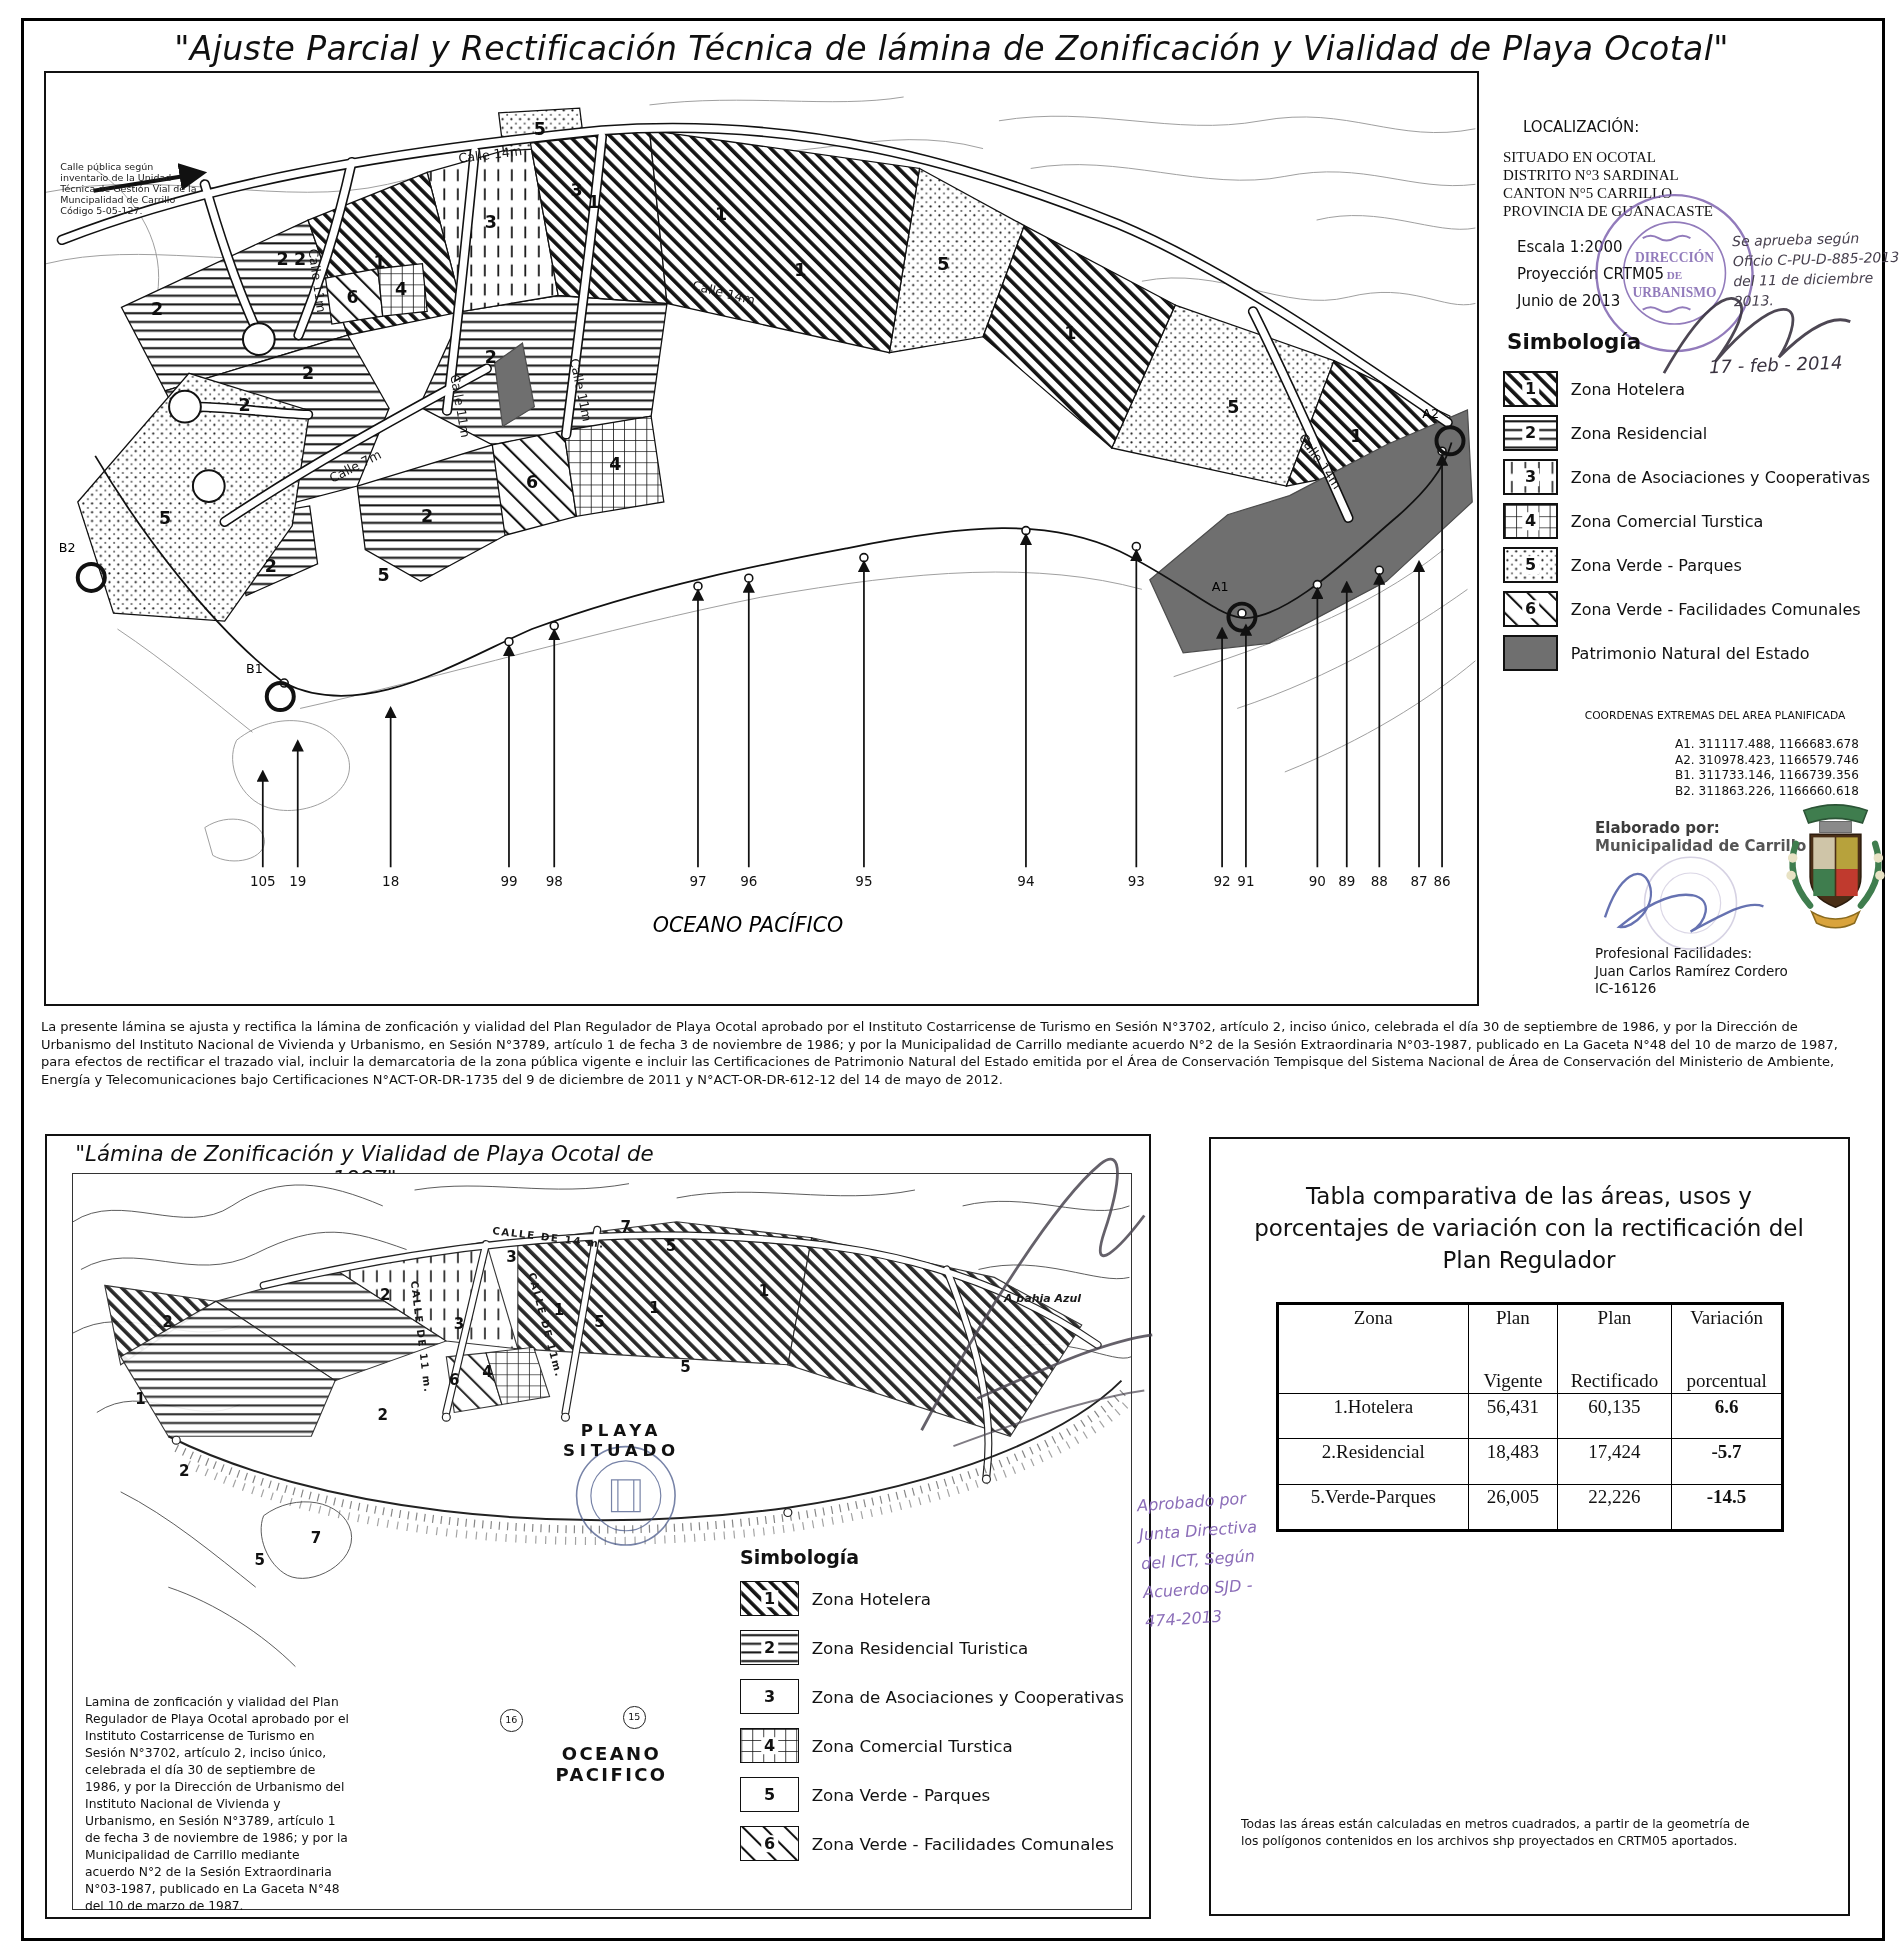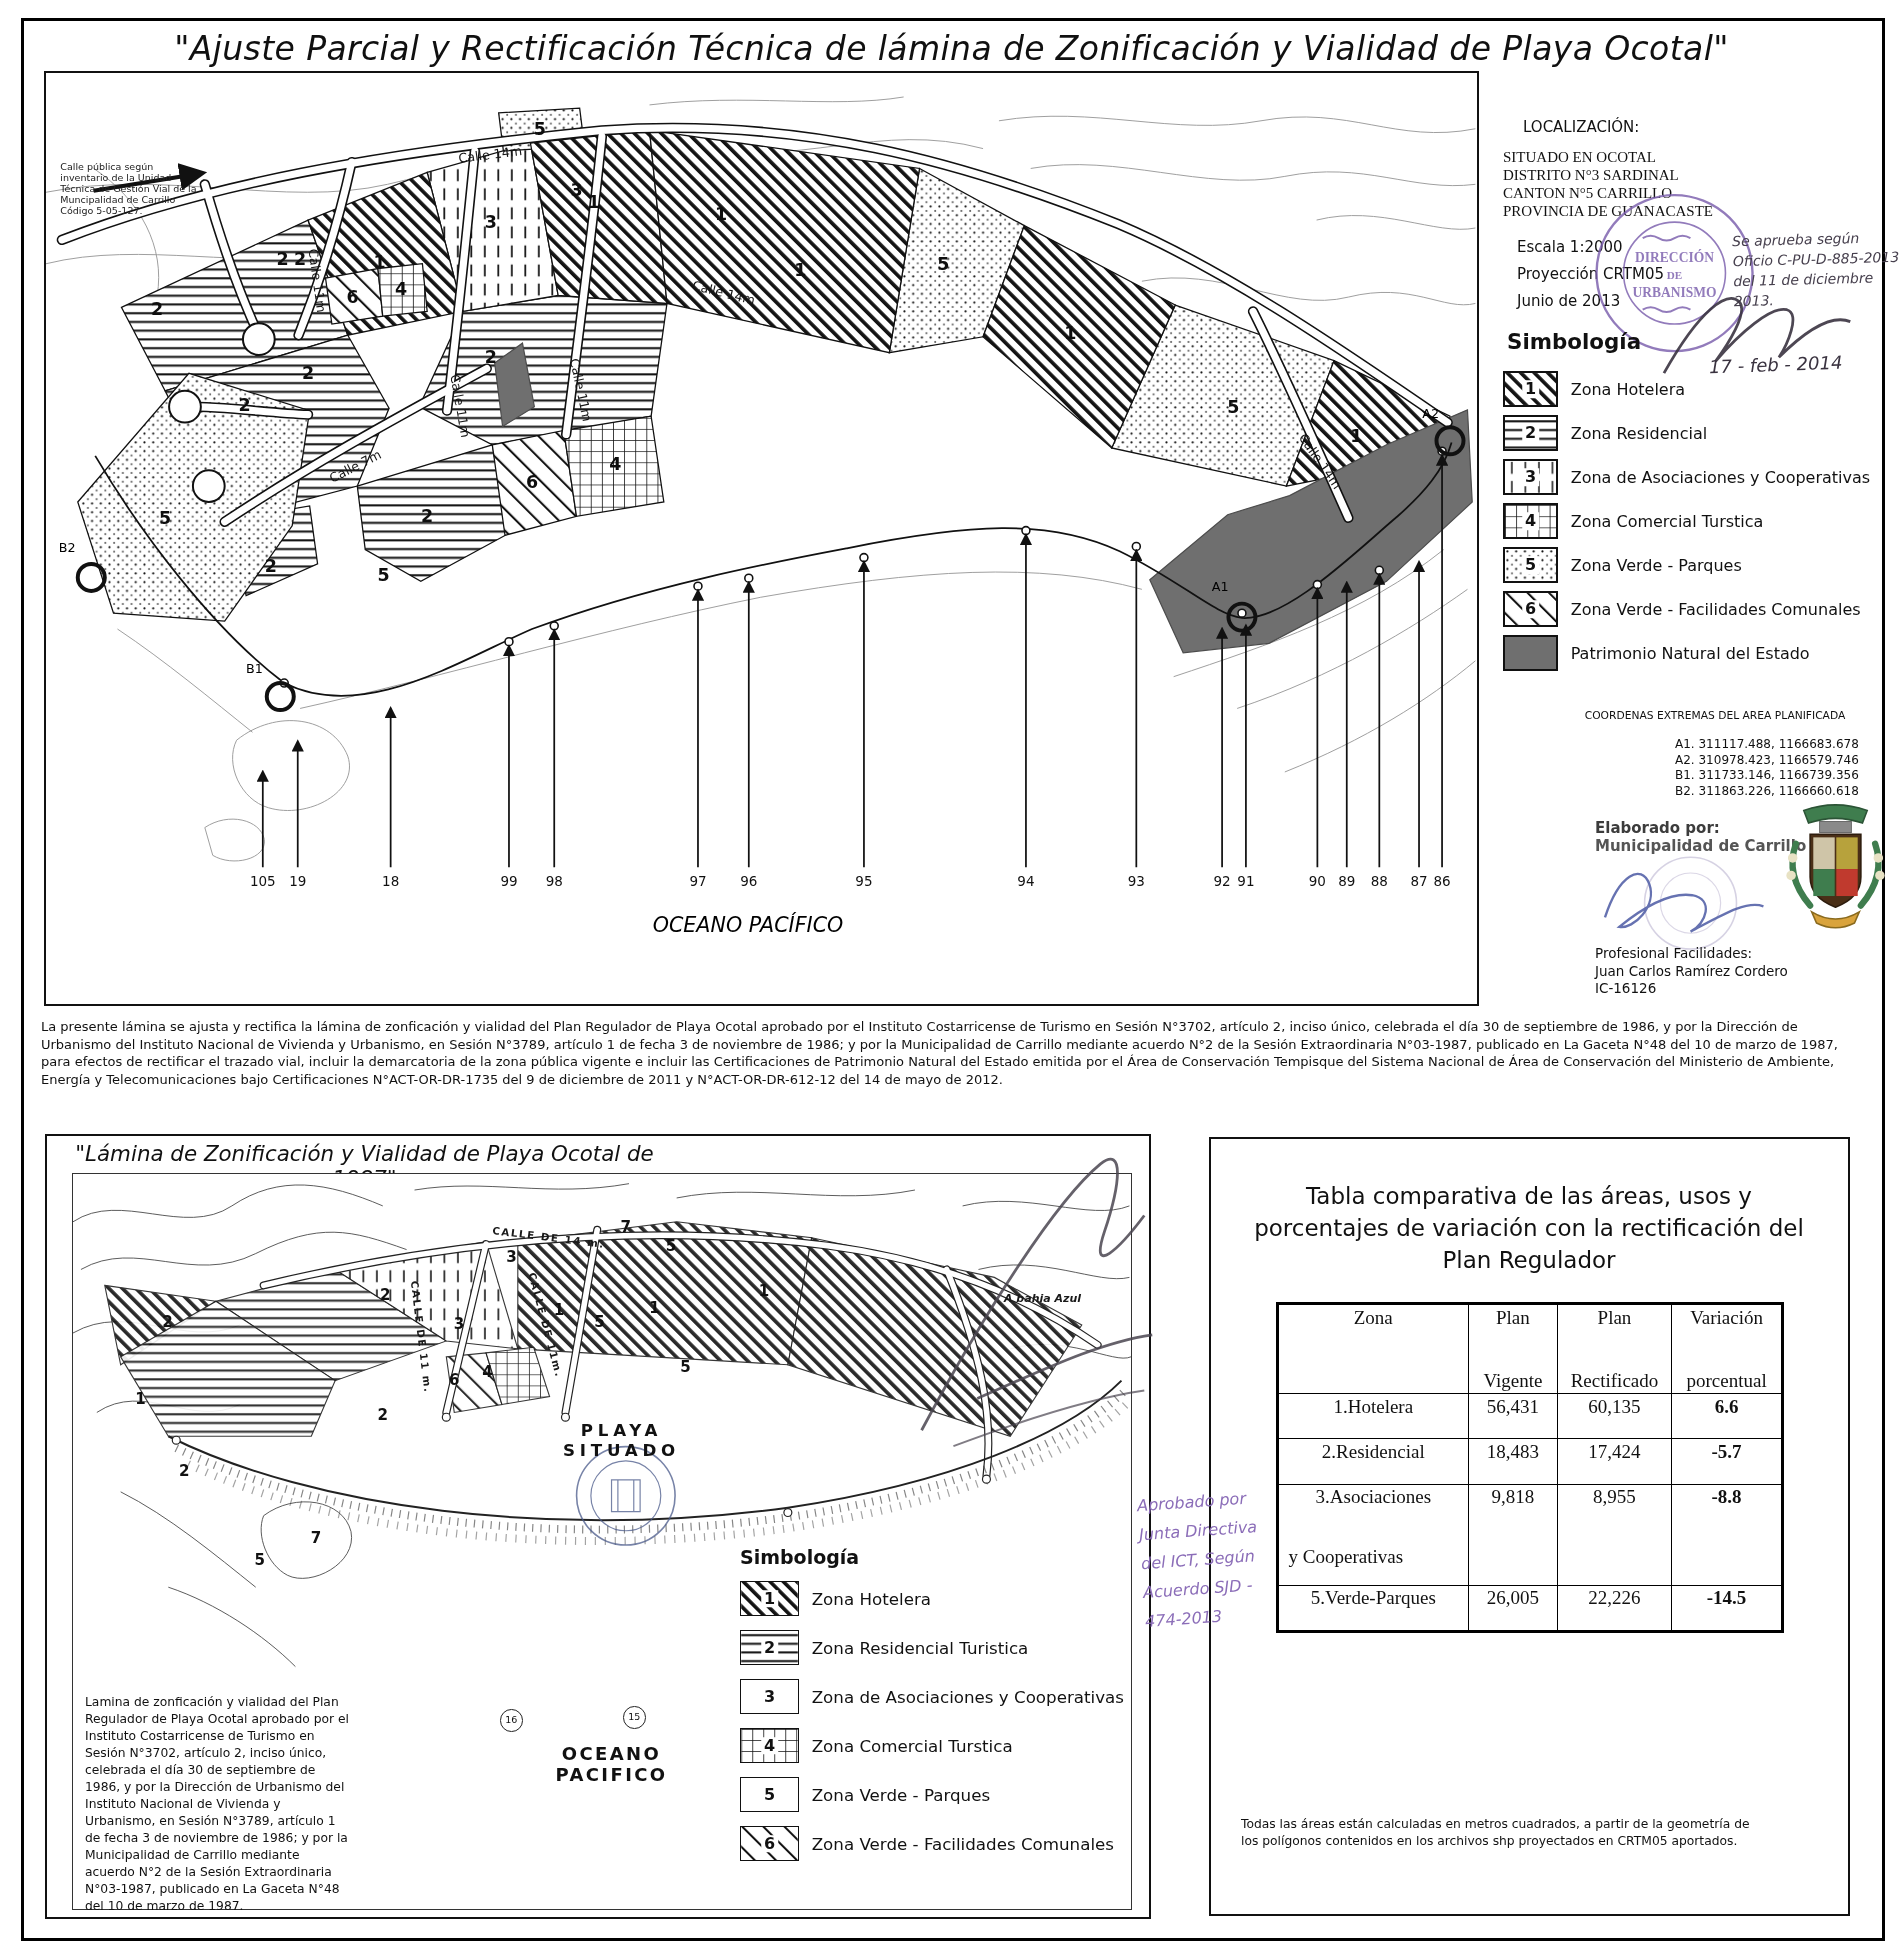--- a/index.html
+++ b/index.html
@@ -611,29 +611,20 @@
           <td>56,431</td>
           <td>60,135</td>
           <td class="cell-var">6.6</td>
         </tr>
         <tr class="row-n">
           <td>2.Residencial</td>
           <td>18,483</td>
           <td>17,424</td>
           <td class="cell-var">-5.7</td>
         </tr>
-        <tr class="row-t">
-          <td>
-            <div>3.Asociaciones</div>
-            <div class="z2">y Cooperativas</div>
-            </td>
-          <td>9,818</td>
-          <td>8,955</td>
-          <td class="cell-var">-8.8</td>
-        </tr>
         <tr class="row-n">
           <td>5.Verde-Parques</td>
           <td>26,005</td>
           <td>22,226</td>
           <td class="cell-var">-14.5</td>
         </tr>
       </tbody>
     </table>
 
     <div class="abs tp-note">Todas las áreas están calculadas en metros cuadrados, a partir de la geometría de los polígonos contenidos en los archivos shp proyectados en CRTM05 aportados.</div>

